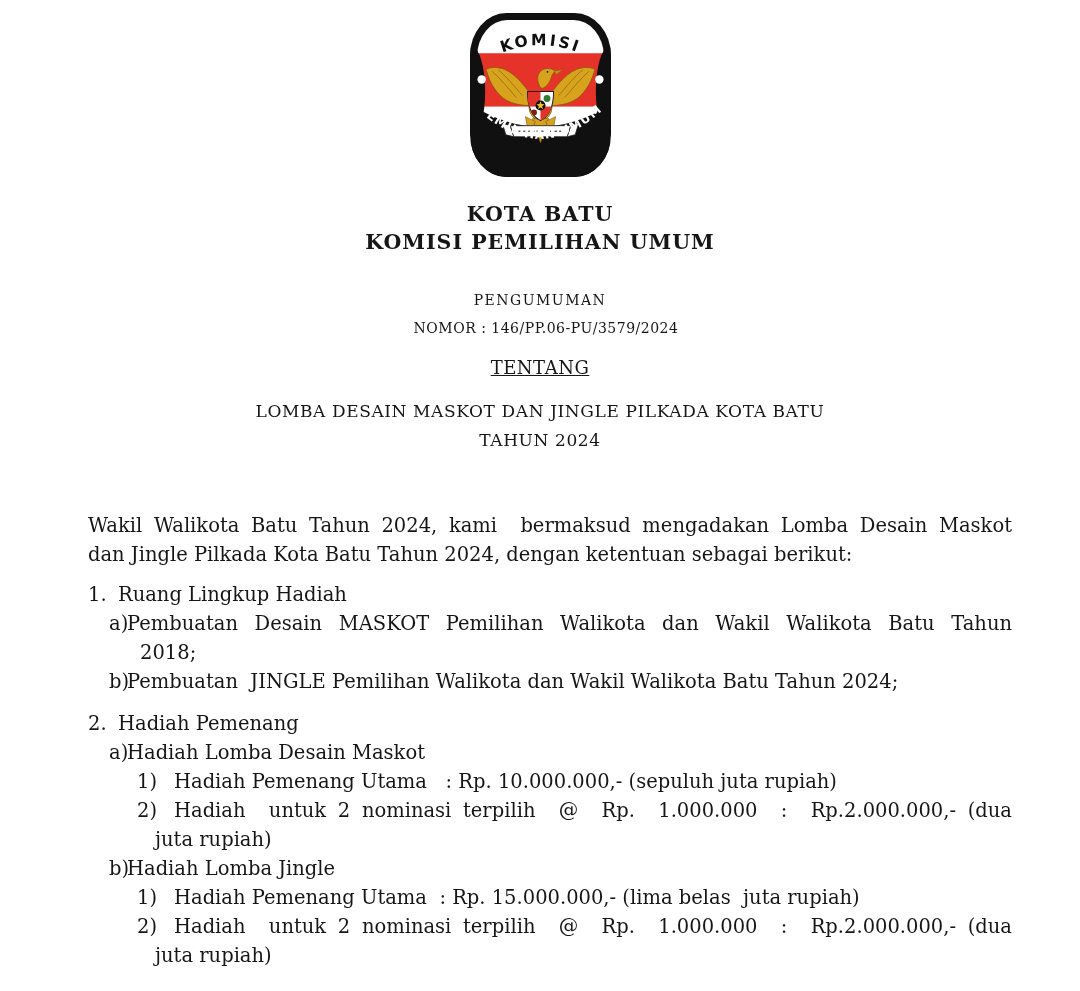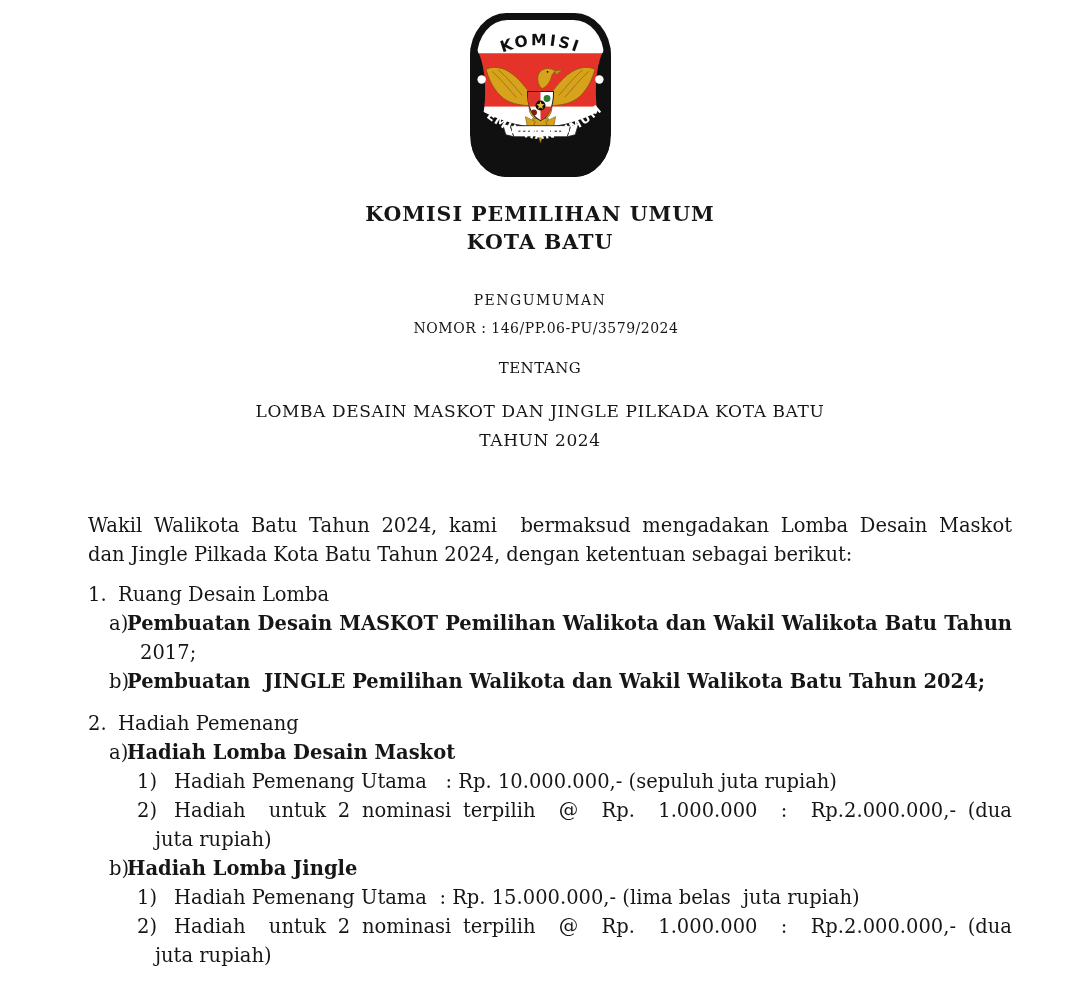--- a/index.html
+++ b/index.html
@@ -9,38 +9,38 @@
   
   .logo-row{display:flex;justify-content:center;padding-top:13px;}
   .logo-row svg{display:block;}
 
   
   .center{text-align:center;}
   .org{margin-top:23px;font-weight:bold;font-size:20.5px;line-height:28px;letter-spacing:1px;}
   .doc-head{margin-top:30px;font-size:14px;line-height:28px;}
   .doc-type{letter-spacing:1.5px;}
   .doc-number{letter-spacing:.5px;padding-left:12px;}
-  .tentang{margin-top:12px;font-size:15px;line-height:28px;letter-spacing:.5px;}
+  .tentang{margin-top:12px;font-size:18px;line-height:28px;letter-spacing:.5px;text-decoration:underline;}
   .doc-title{margin-top:15px;font-size:17px;line-height:29px;letter-spacing:.6px;}
 
   
   .content{margin:56px 68px 0 88px;font-size:19.5px;line-height:29px;}
   .line{white-space:pre-wrap;}
   .jf{text-align:justify;text-align-last:justify;}
   .intro{margin-bottom:11px;}
   .intro .first{text-indent:49px;}
 
   .section{position:relative;}
   .section + .section{margin-top:13px;}
   .sec-head{position:relative;padding-left:30px;}
   .sec-head .num{position:absolute;left:0;top:0;}
 
   .it-a{position:relative;margin-left:21px;padding-left:31px;}
   .it-a > .marker{position:absolute;left:0;top:0;}
-  .it-a .fl{margin-left:-13px;font-weight:bold;}
+  .it-a .fl{margin-left:-13px;}
 
   .it-n{position:relative;margin-left:49px;padding-left:18px;}
   .it-n > .marker{position:absolute;left:0;top:0;}
   .it-n .fl{margin-left:19px;}
 </style>
 </head>
 <body>
 
 <div class="page">
 
@@ -114,22 +114,22 @@
       <text font-family="DejaVu Sans, sans-serif" font-size="15.5" font-weight="bold" fill="#101010" letter-spacing="2.5">
         <textPath href="#arcTop" startOffset="50%" text-anchor="middle">KOMISI</textPath>
       </text>
       <text font-family="DejaVu Sans, sans-serif" font-size="12" font-weight="bold" fill="#ffffff" letter-spacing="1.2">
         <textPath href="#arcBottom" startOffset="50%" text-anchor="middle">PEMILIHAN UMUM</textPath>
       </text>
     </svg>
   </div>
 
   <div class="org center">
+    <div>KOTA BATU</div>
     <div>KOMISI PEMILIHAN UMUM</div>
-    <div>KOTA BATU</div>
   </div>
 
   <div class="doc-head center">
     <div class="doc-type">PENGUMUMAN</div>
     <div class="doc-number">NOMOR : 146/PP.06-PU/3579/2024</div>
   </div>
 
   <div class="tentang center">TENTANG</div>
 
   <div class="doc-title center">
@@ -140,26 +140,26 @@
   <div class="content">
 
     <div class="intro">
       <div class="line jf">Wakil Walikota Batu Tahun 2024, kami  bermaksud mengadakan Lomba Desain Maskot</div>
       <div class="line">dan Jingle Pilkada Kota Batu Tahun 2024, dengan ketentuan sebagai berikut:</div>
     </div>
 
     <div class="section">
       <div class="sec-head">
         <span class="num">1.</span>
-        <span>Ruang Desain Lomba</span>
+        <span>Ruang Lingkup Hadiah</span>
       </div>
       <div class="it-a">
         <span class="marker">a)</span>
         <div class="line jf fl">Pembuatan Desain MASKOT Pemilihan Walikota dan Wakil Walikota Batu Tahun</div>
-        <div class="line">2017;</div>
+        <div class="line">2018;</div>
       </div>
       <div class="it-a">
         <span class="marker">b)</span>
         <div class="line fl">Pembuatan  JINGLE Pemilihan Walikota dan Wakil Walikota Batu Tahun 2024;</div>
       </div>
     </div>
 
     <div class="section">
       <div class="sec-head">
         <span class="num">2.</span>

